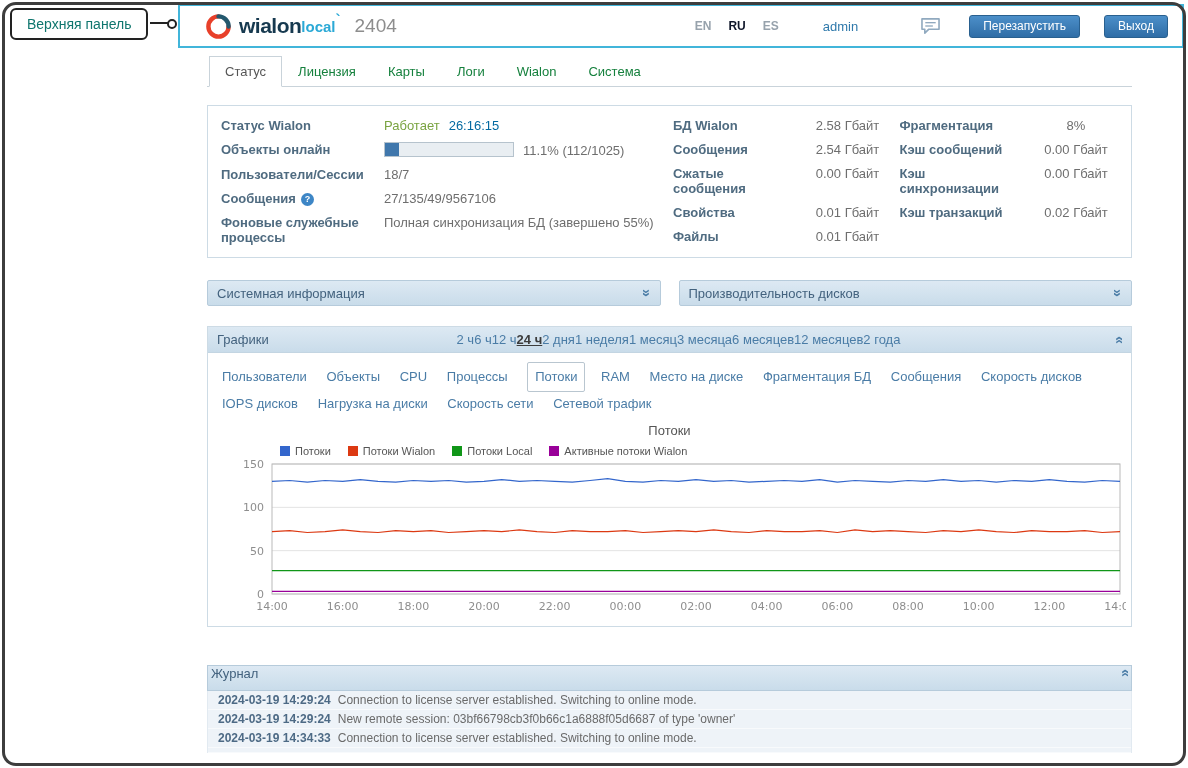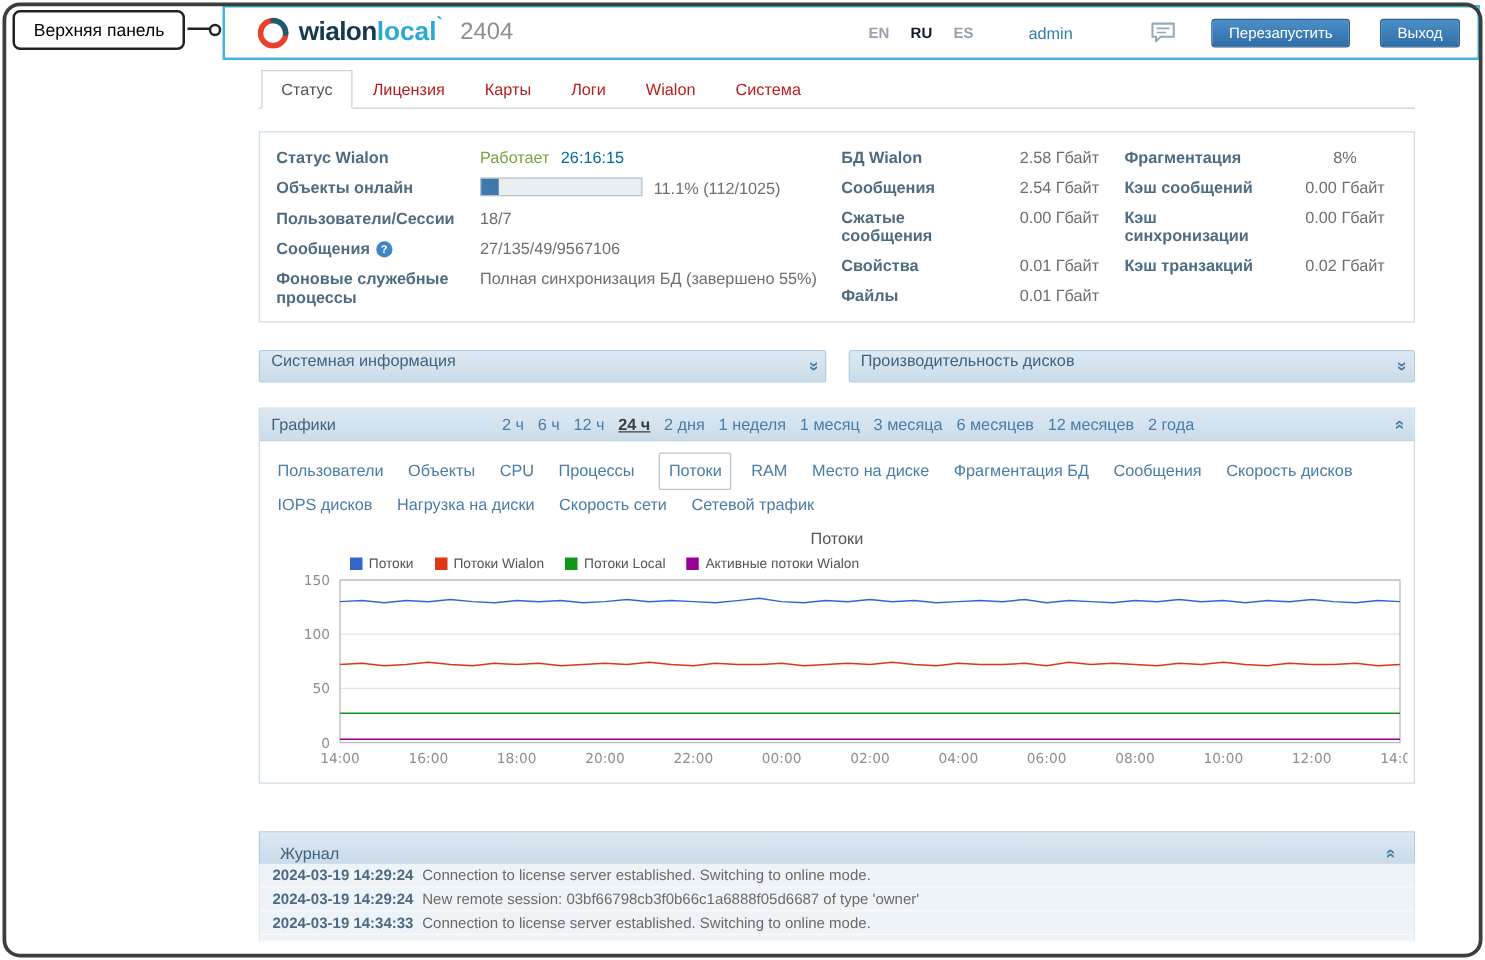--- a/index.html
+++ b/index.html
@@ -3,45 +3,45 @@
 <meta charset="utf-8">
 <style>
   html,body{margin:0;padding:0}
   body{
     width:1188px;height:768px;position:relative;overflow:hidden;
     background:#fff;font-family:"Liberation Sans",sans-serif;
   }
   
   .frame{position:absolute;inset:2px;border:3px solid #3d3d3d;border-radius:14px;pointer-events:none;z-index:30}
   .callout{position:absolute;left:10px;top:8px;height:28px;line-height:28px;padding:0 15px;
-    border:2px solid #222;border-radius:6px;background:#fff;font-size:14px;color:#000000;z-index:31}
+    border:2px solid #222;border-radius:6px;background:#fff;font-size:14px;color:#0f766e;z-index:31}
   .connector{position:absolute;left:150px;top:22px;width:18px;border-top:2px solid #222;z-index:31}
   .connector-dot{position:absolute;left:167px;top:19px;width:6px;height:6px;border:2px solid #222;border-radius:50%;background:#fff;z-index:31}
   
   .topbar{position:absolute;left:178px;top:4px;width:1002px;height:40px;border:2px solid #41b5da;
     background:#fff;display:flex;align-items:center;z-index:5}
   .brand{display:flex;align-items:center;margin-left:26px}
   .brand svg{margin-right:8px}
   .brand-wialon{font-size:21px;font-weight:bold;color:#16394f;letter-spacing:-.5px}
-  .brand-local{font-size:21px;font-weight:bold;color:#2ba9d6}
+  .brand-local{font-size:15px;font-weight:bold;color:#2ba9d6}
   .brand-tick{color:#2ba9d6;font-weight:bold;font-size:15px;display:inline-block;transform:translateY(-7px)}
   .version{font-size:19px;color:#8d8d8d;margin-left:14px}
   .topbar-right{margin-left:auto;display:flex;align-items:center;margin-right:14px}
   .langs{display:flex;gap:17px;margin-right:44px}
   .lang{font-size:12px;font-weight:bold;color:#97a2ac;cursor:pointer}
   .lang.active{color:#0f172a}
   .user{font-size:13px;color:#2f79ab;margin-right:62px;cursor:pointer}
   .chat{margin-right:28px;cursor:pointer;display:flex}
   .btn{height:23px;padding:0 13px;background:linear-gradient(#4c8fc9,#2f6da6);border:1px solid #29608f;
     border-radius:3px;color:#fff;font-size:12px;font-family:inherit;cursor:pointer}
   .btn-exit{margin-left:24px}
   
   .content{position:absolute;left:207px;top:56px;width:925px;z-index:5}
   .tabs{display:flex;border-bottom:1px solid #c9d3da;padding-left:2px}
-  .tab{font-size:13px;color:#b91c1c;padding:7px 15px;cursor:pointer;border:1px solid transparent;margin-bottom:-1px}
+  .tab{font-size:13px;color:#15803d;padding:7px 15px;cursor:pointer;border:1px solid transparent;margin-bottom:-1px}
   .tab.active{background:#fff;border:1px solid #c9d3da;border-bottom-color:#fff;color:#555;cursor:default}
   
   .status-panel{margin-top:18px;border:1px solid #cddbe5;padding:12px 13px;display:grid;
     grid-template-columns:452px 1fr;font-size:13px}
   .status-left{display:grid;grid-template-columns:163px 1fr;row-gap:9px;align-content:start}
   .lbl{color:#4f6b80;font-weight:bold;padding-right:8px}
   .val{color:#6e6e6e}
   .green{color:#7aa341}
   .uptime{color:#0369a1;margin-left:9px}
   .progress{display:inline-block;vertical-align:-2px;width:128px;height:13px;border:1px solid #b6c3cd;
@@ -49,44 +49,44 @@
   .progress-fill{position:absolute;left:0;top:0;bottom:0;background:#4077ac}
   .help{display:inline-flex;width:13px;height:13px;border-radius:50%;background:#3d86c6;color:#fff;
     font-size:9px;font-weight:bold;align-items:center;justify-content:center;margin-left:5px;
     vertical-align:1px;cursor:pointer}
   .status-right{display:grid;grid-template-columns:1fr 80px 1fr 84px;row-gap:9px;column-gap:12px;align-content:start}
   .srow{display:contents}
   .r{text-align:center;white-space:nowrap}
   
   .panel-row{margin-top:22px;display:flex;gap:18px}
   .cpanel{flex:1;height:24px;background:linear-gradient(#dde9f3,#c9dcea);border:1px solid #b6cbdb;
-    border-radius:2px;display:flex;padding:0 9px;font-size:13px;color:#43627e;cursor:pointer}
+    border-radius:2px;display:flex;align-items:center;padding:0 9px;font-size:13px;color:#43627e;cursor:pointer}
   .chev{margin-left:auto;color:#4a7ca6;font-weight:bold;font-size:14px;display:inline-block;line-height:1}
   .chev.down{transform:rotate(90deg)}
   .chev.up{transform:rotate(-90deg)}
   
   .charts{margin-top:20px;border:1px solid #cddbe5}
   .charts-header{height:25px;background:linear-gradient(#dde9f3,#c9dcea);border-bottom:1px solid #c3d5e2;
     display:flex;align-items:center;padding:0 9px;font-size:13px;color:#43627e}
-  .ranges{margin-left:auto;display:flex;gap:11px;margin-right:26px}
+  .ranges{margin-left:auto;display:flex;margin-right:26px}
   .range{color:#4a7ca6;cursor:pointer;white-space:nowrap}
   .range.active{color:#3c3c3c;font-weight:bold;text-decoration:underline}
   .chart-tabs{padding:9px 14px 3px;line-height:24px;font-size:13px}
   .ctab{color:#4a7ca6;cursor:pointer;margin-right:16px;display:inline-block}
   .ctab.active{border:1px solid #b9c6d0;border-radius:2px;padding:2px 7px;margin-right:12px}
   .chart-title{text-align:center;font-size:13px;color:#555;margin-top:4px}
   .legend{display:flex;gap:17px;margin:7px 0 2px 72px;font-size:11px;color:#555;align-items:center}
   .legend-item{display:flex;align-items:center;gap:5px}
   .legend-swatch{width:10px;height:10px}
   #chart-svg{display:block;margin:3px 0 8px 18px}
   #chart-svg text{font-family:"DejaVu Sans",sans-serif;font-size:11px;fill:#8e8e8e}
   
   .journal{margin-top:38px}
   .journal-header{height:24px;background:linear-gradient(#dde9f3,#c9dcea);border:1px solid #b6cbdb;
-    display:flex;align-items:flex-end;padding:0 16px;font-size:13px;color:#43627e;cursor:pointer}
+    display:flex;align-items:flex-start;padding:0 3px;font-size:13px;color:#43627e;cursor:pointer}
   .journal-rows{background:#eef3f8;border-left:1px solid #e2eaf1;border-right:1px solid #e2eaf1}
   .jrow{padding:2px 10px;font-size:12px;border-bottom:1px solid #f8fafc}
   .jtime{color:#4d6a85;font-weight:bold;margin-right:7px}
   .jmsg{color:#6a6a6a}
 </style>
 </head>
 <body>
 
 <div class="frame"></div>
 <div class="callout">Верхняя панель</div>

